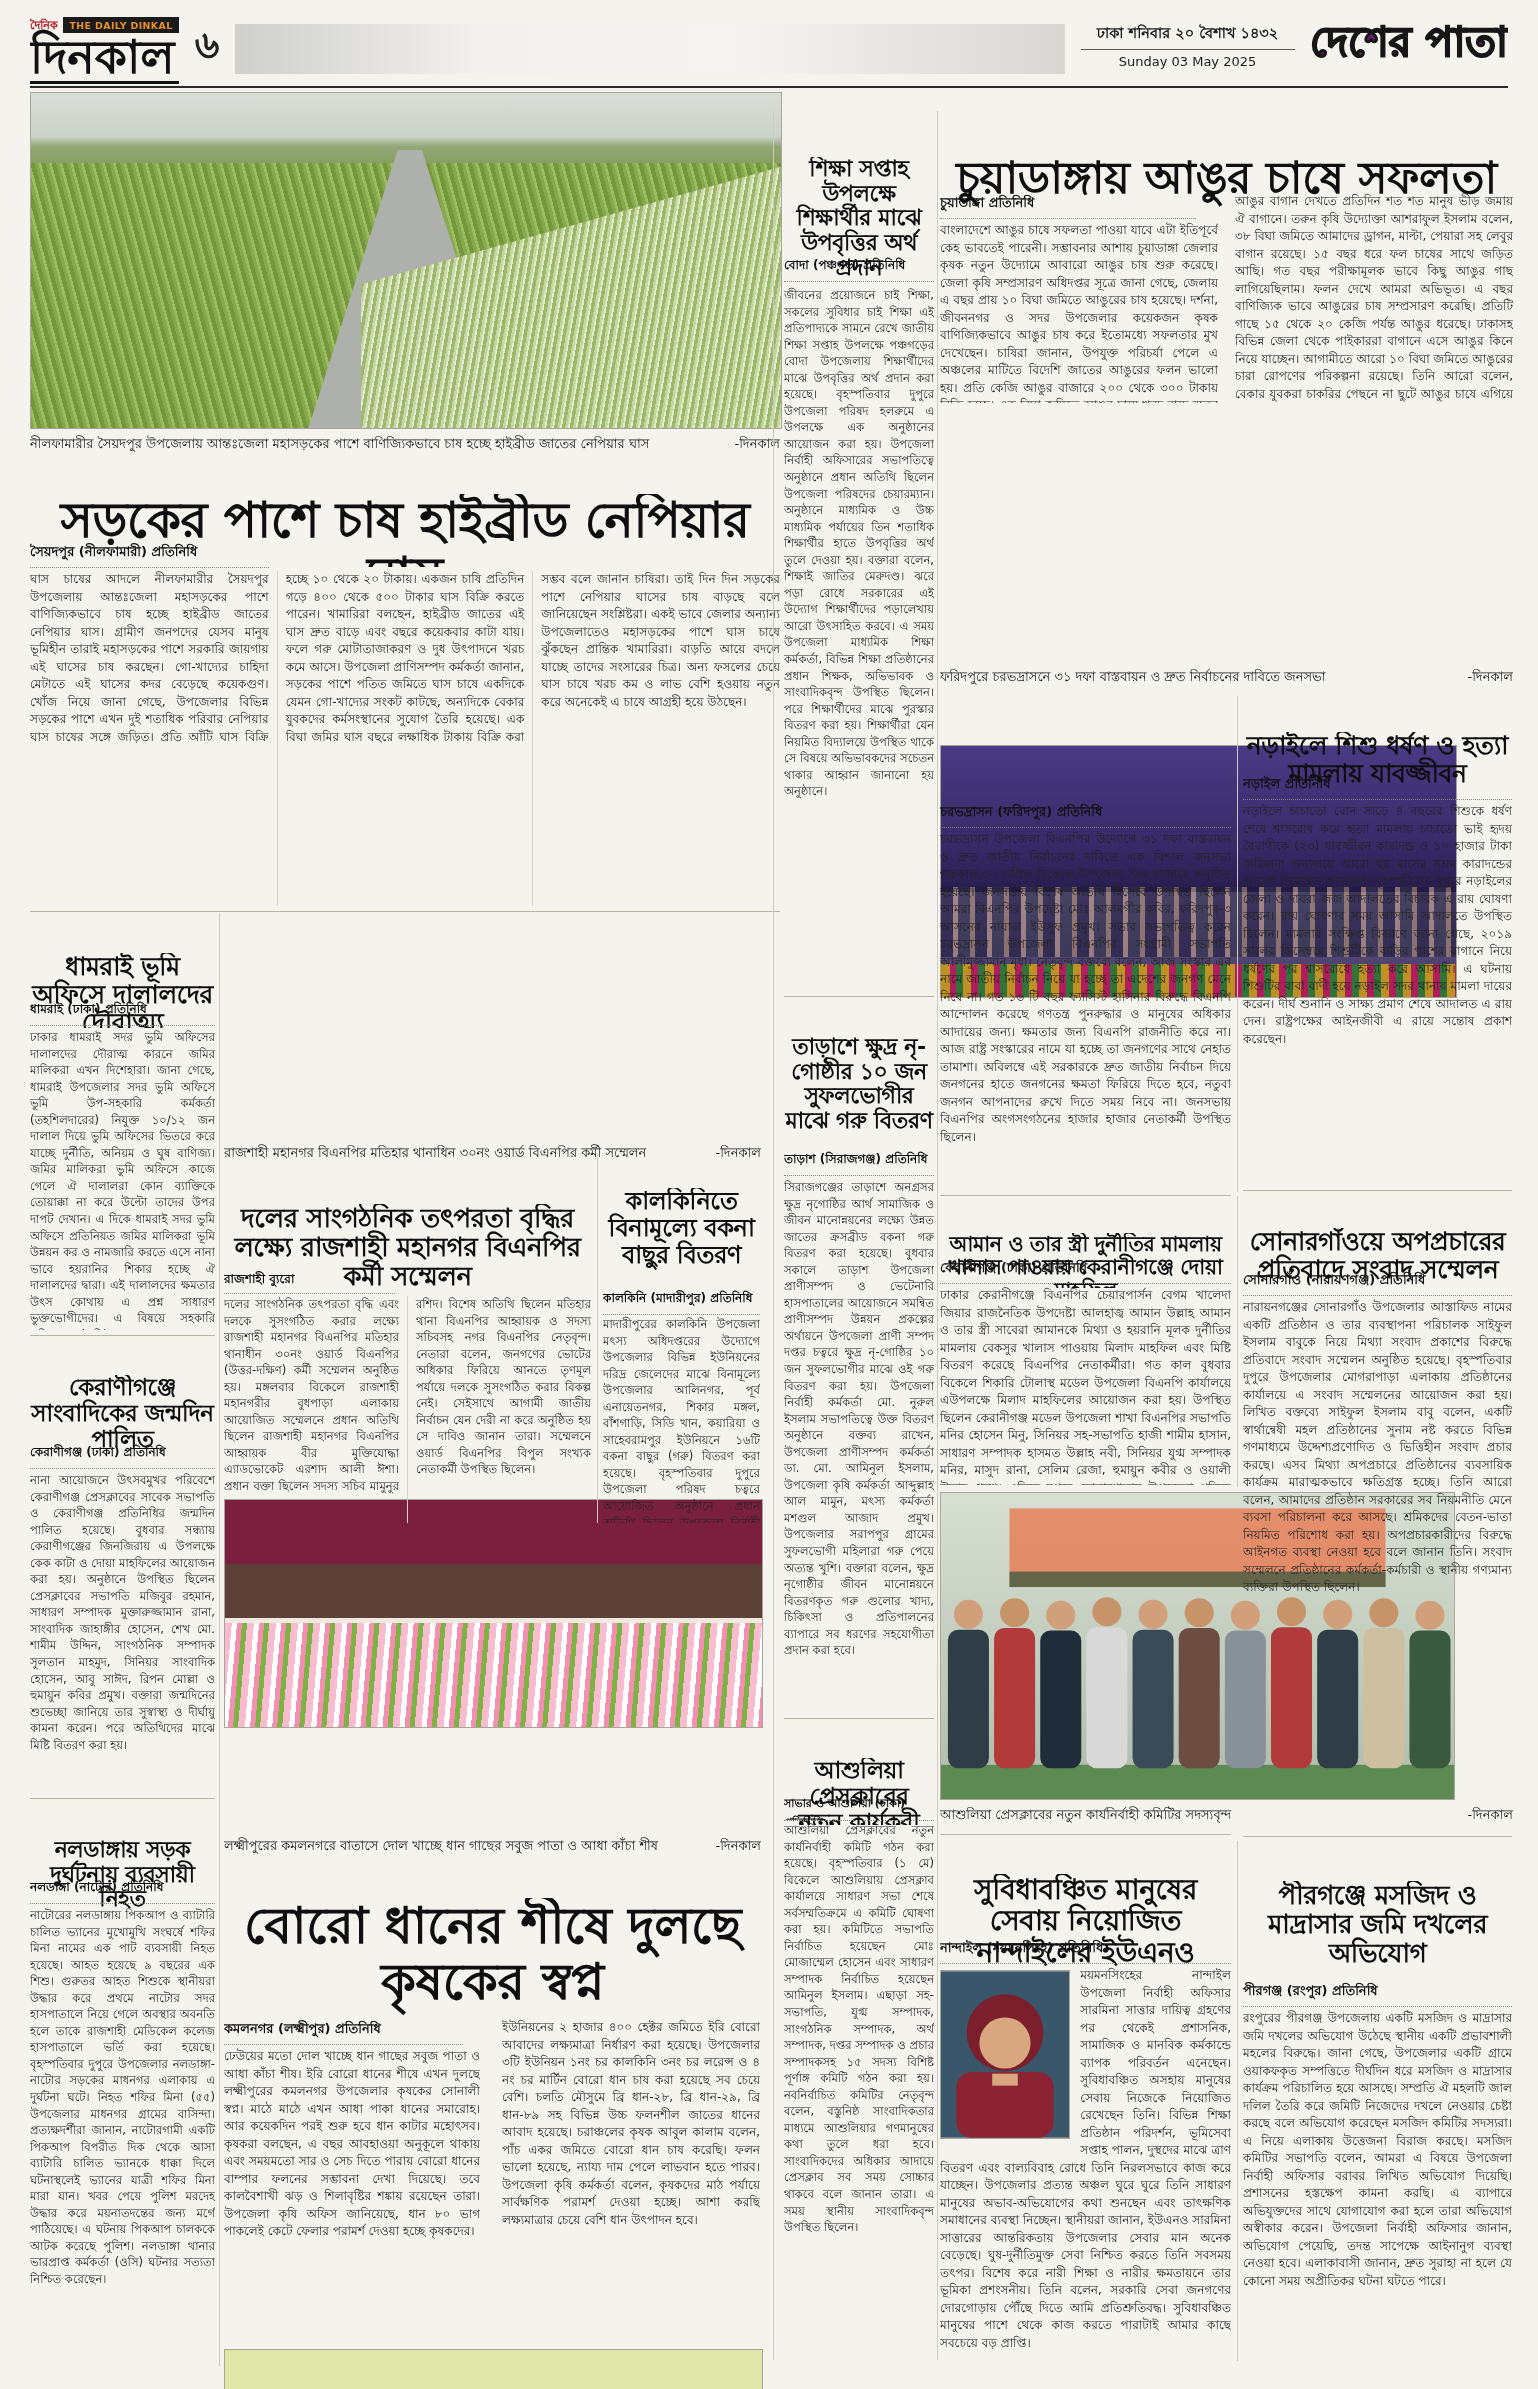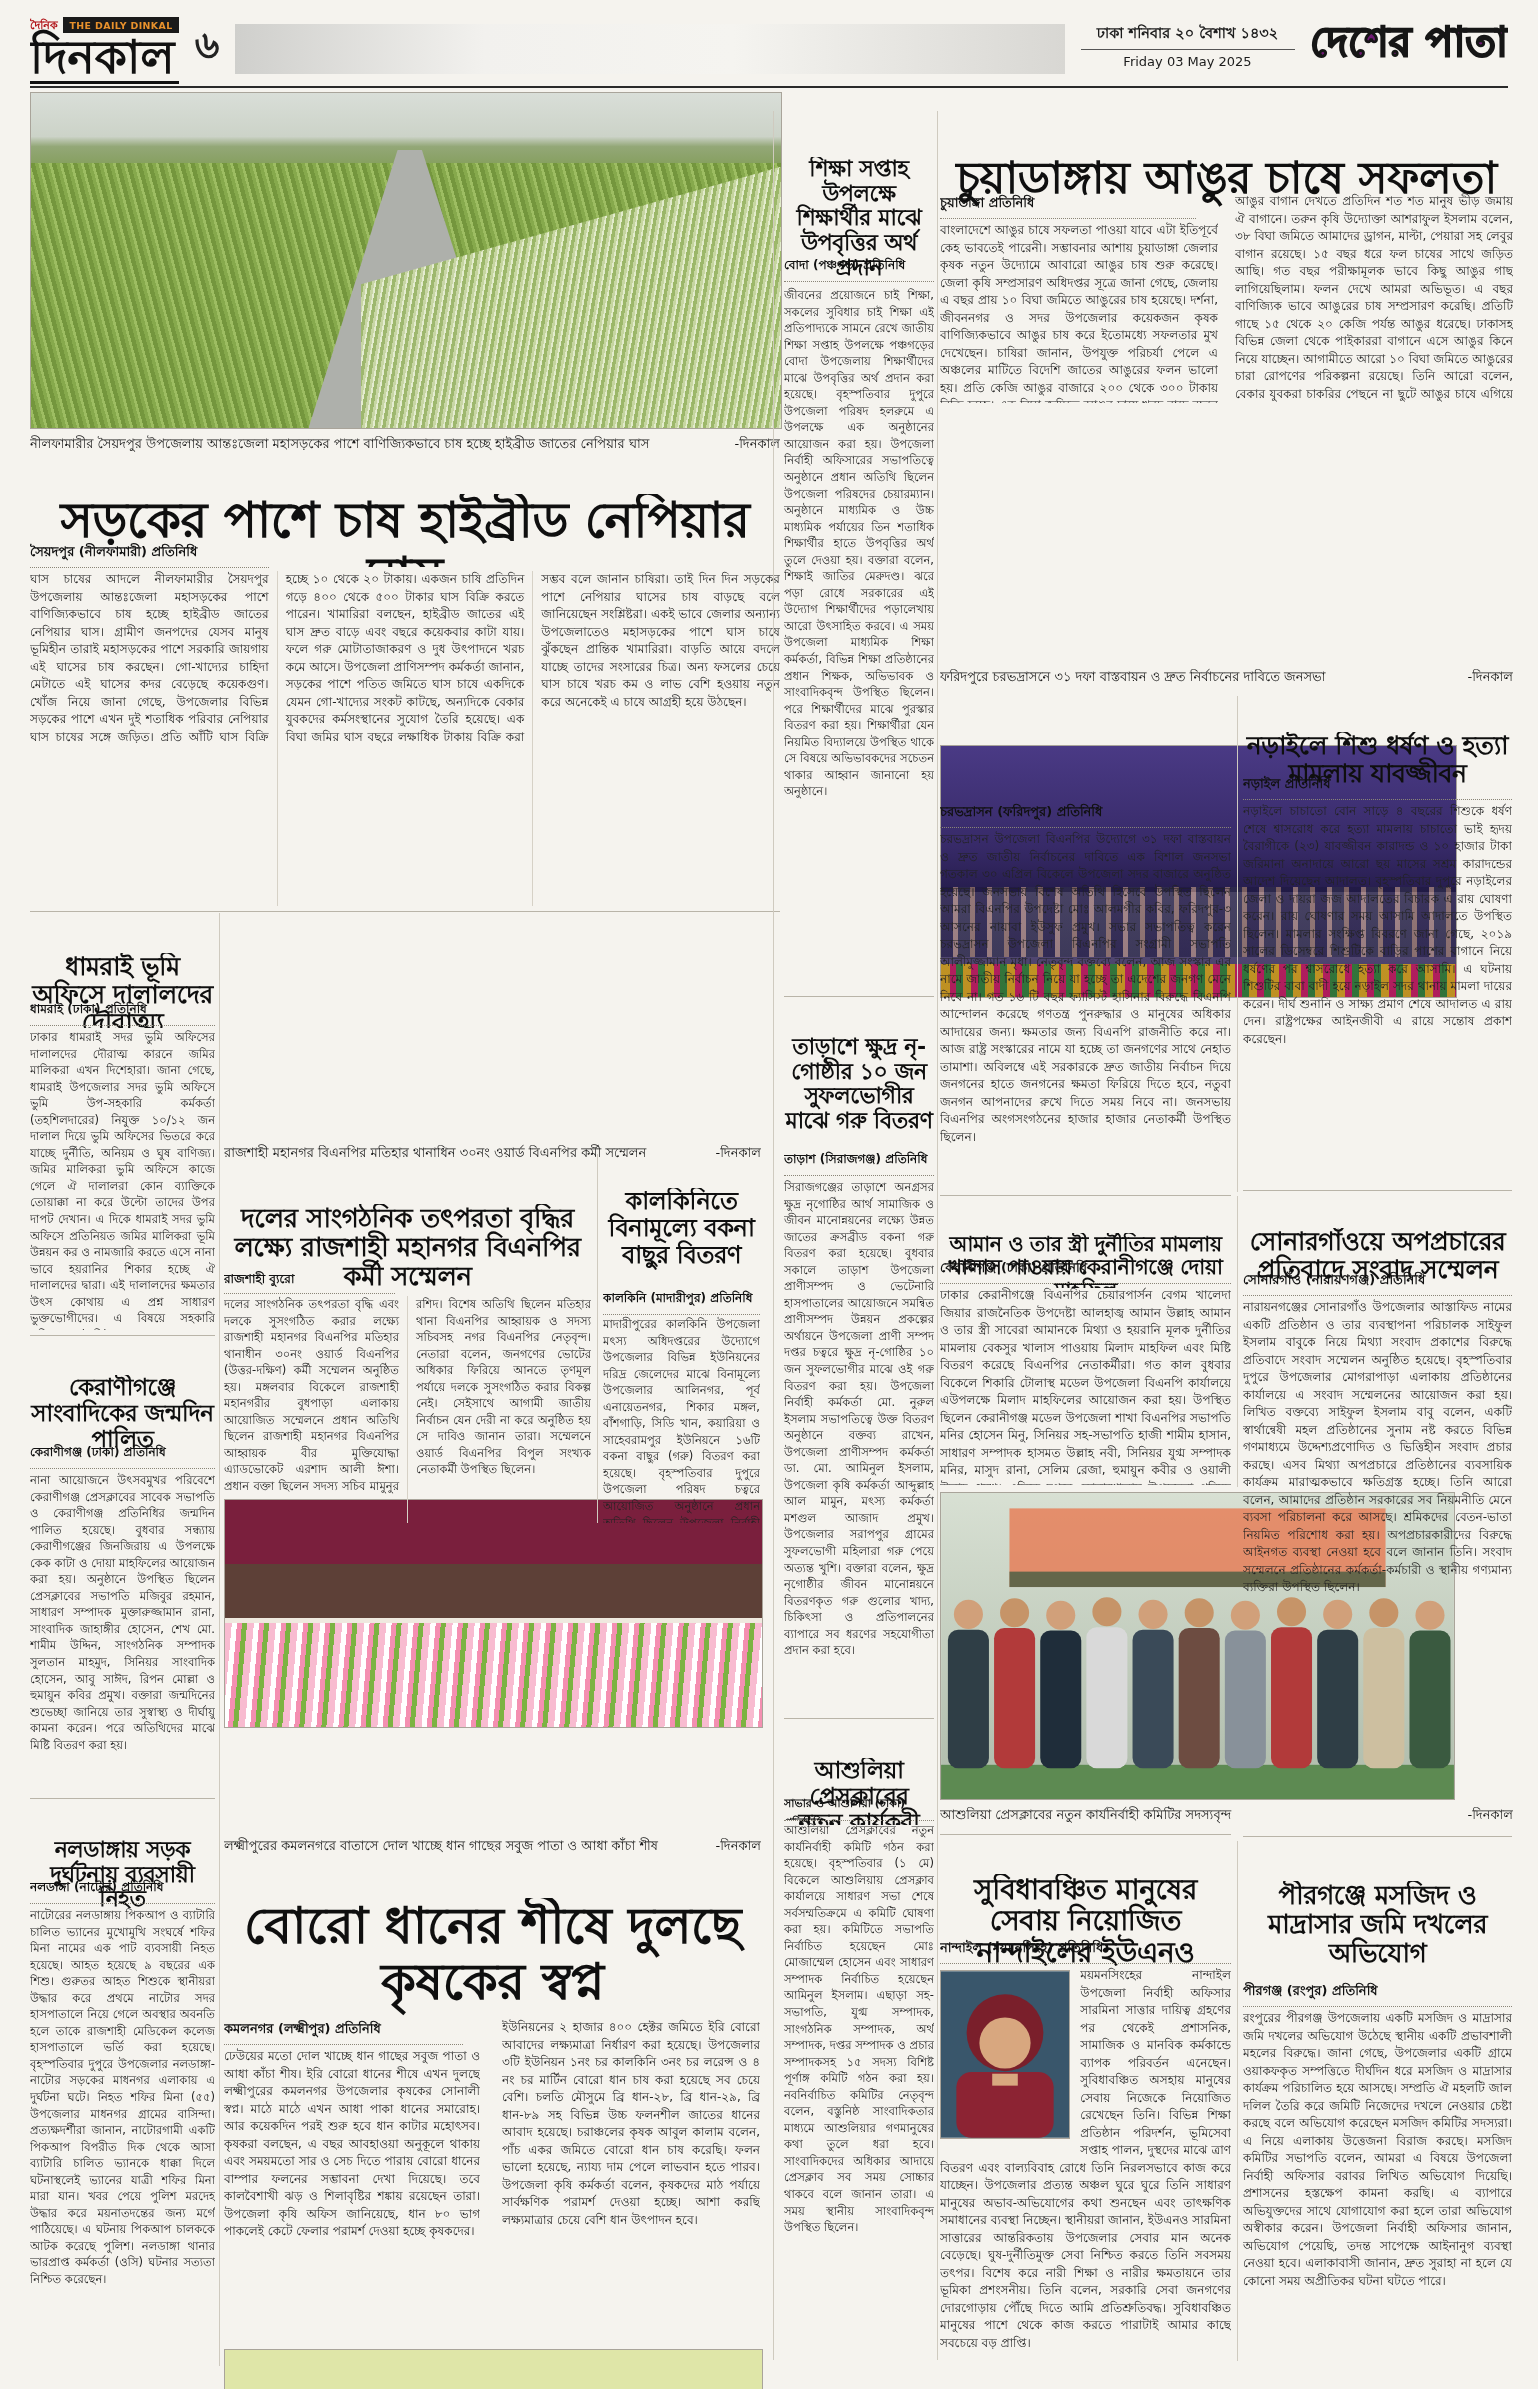--- a/index.html
+++ b/index.html
@@ -62,21 +62,21 @@
           <span class="daily">দৈনিক</span>
           <span class="mast-en">THE DAILY DINKAL</span>
         </div>
         <div class="mast-bn">দিনকাল</div>
 
       </div>
       <div class="pageno">৬</div>
       <div class="band"></div>
       <div class="datebox">
         <div class="date-bn">ঢাকা শনিবার ২০ বৈশাখ ১৪৩২</div>
-        <div class="date-en">Friday 03 May 2025</div>
+        <div class="date-en">Sunday 03 May 2025</div>
       </div>
       <div class="section-title">দেশের পাতা</div>
     </div>
   </div>
   <div class="hrule" style="left:30px;top:86px;width:1478px;height:1.7px;background:#2a2a2a;"></div>
 
   <div class="abs ph photo-grass" style="left:30px;top:92px;width:750px;height:335px;">
     <div class="road"></div>
     <div class="grass-light"></div>
   </div>

